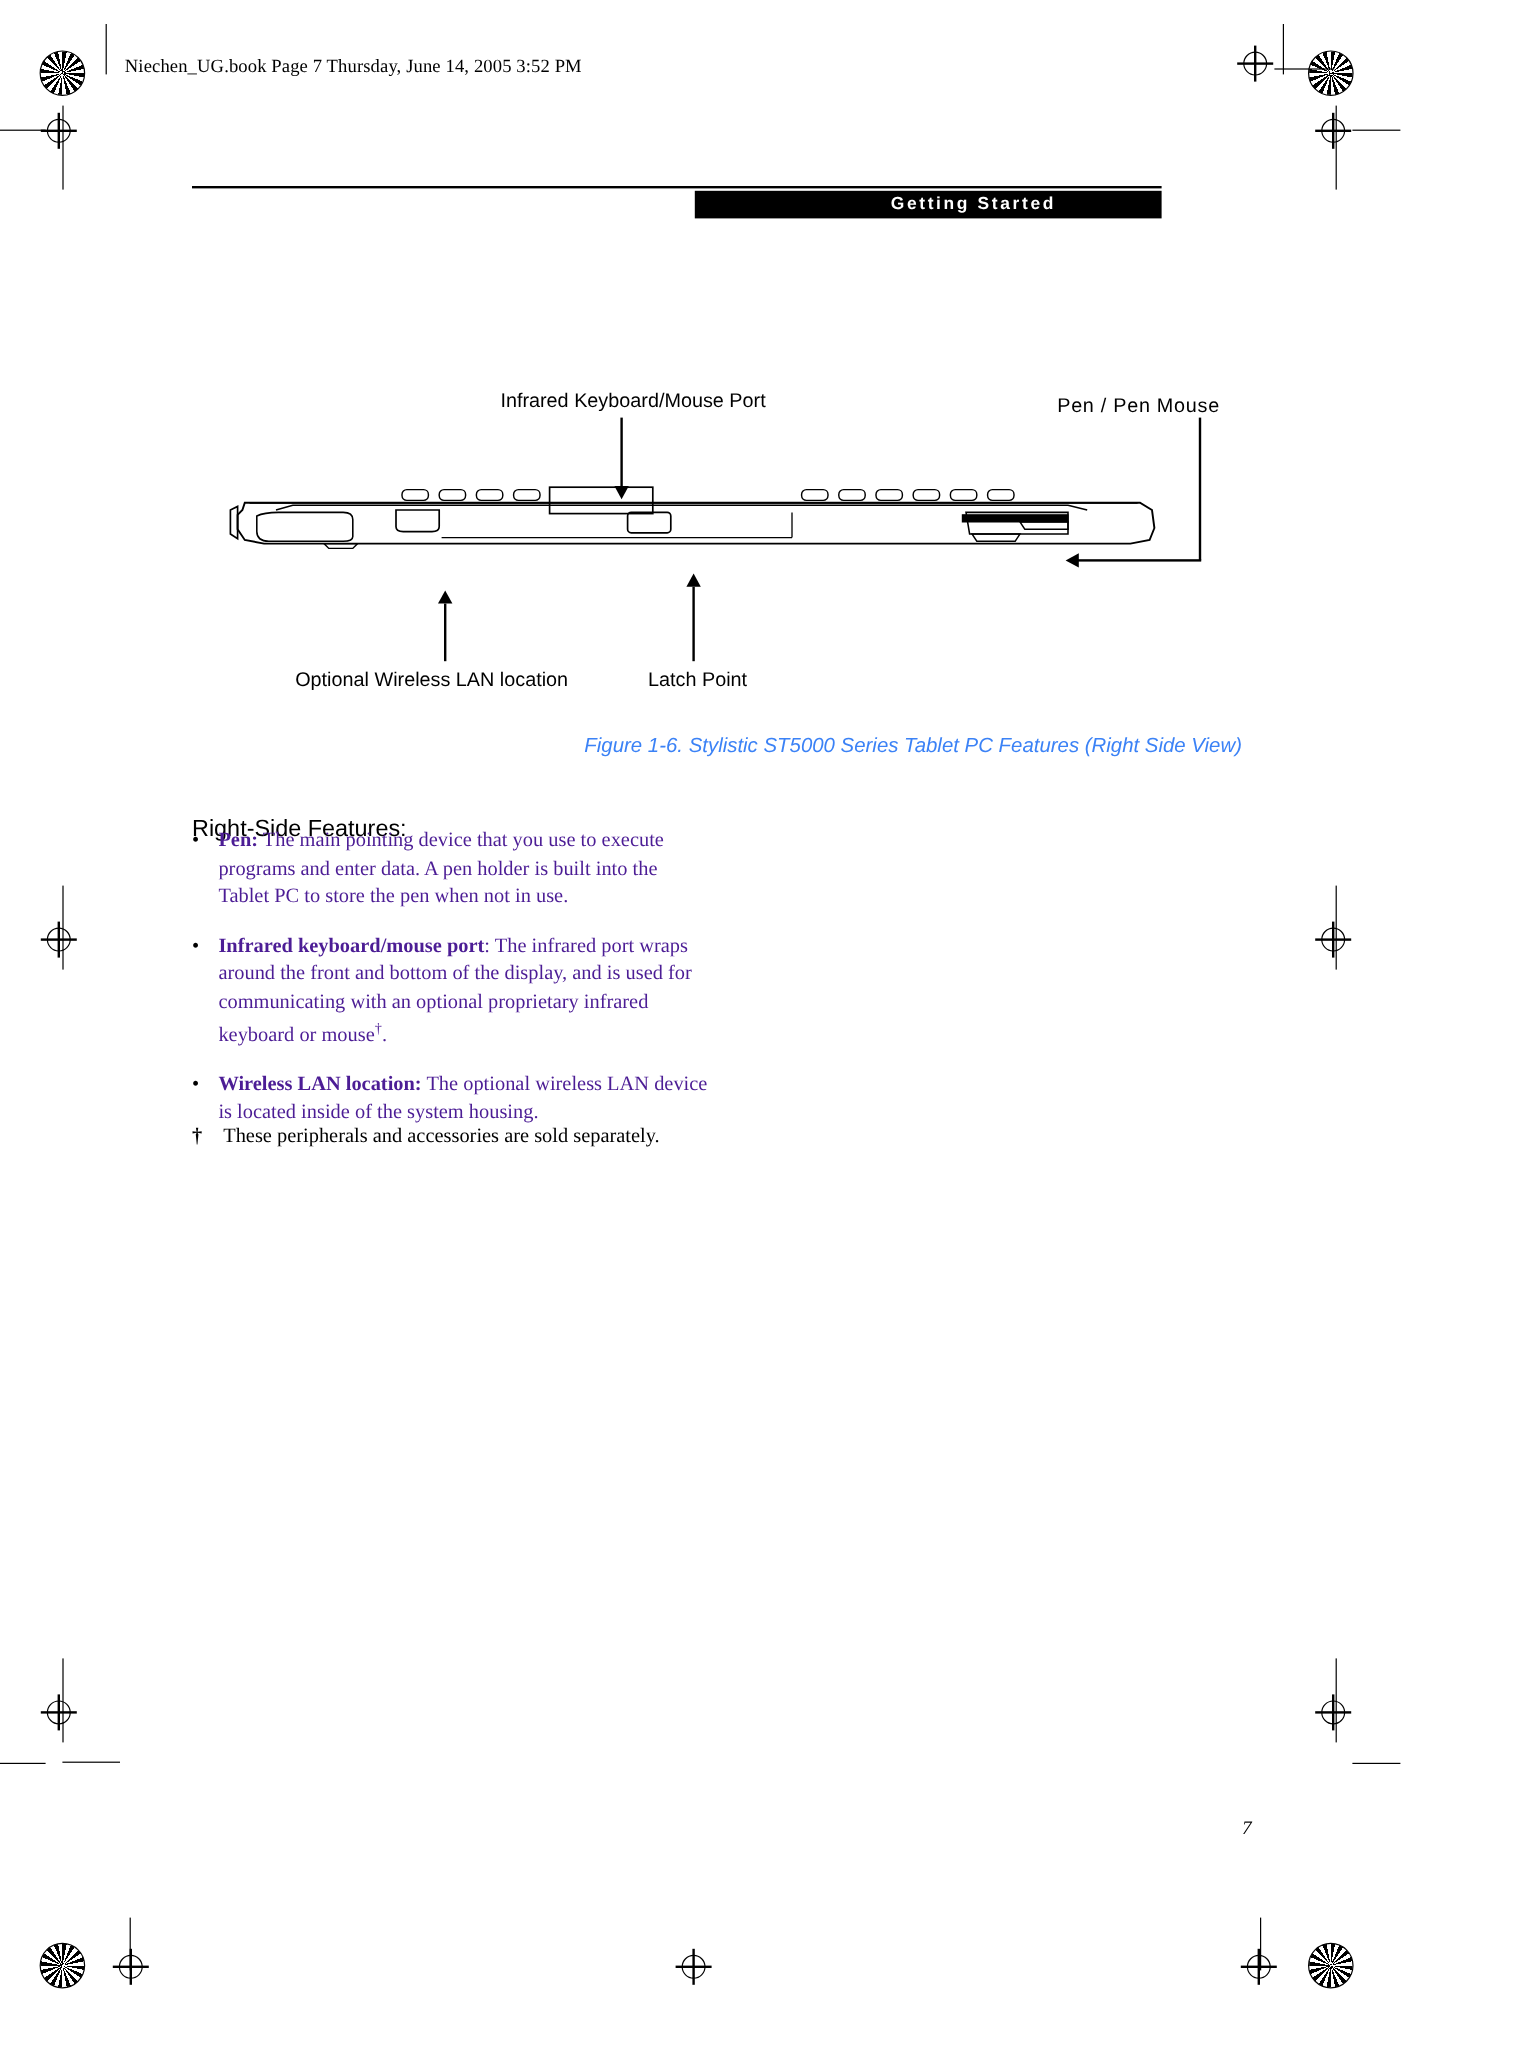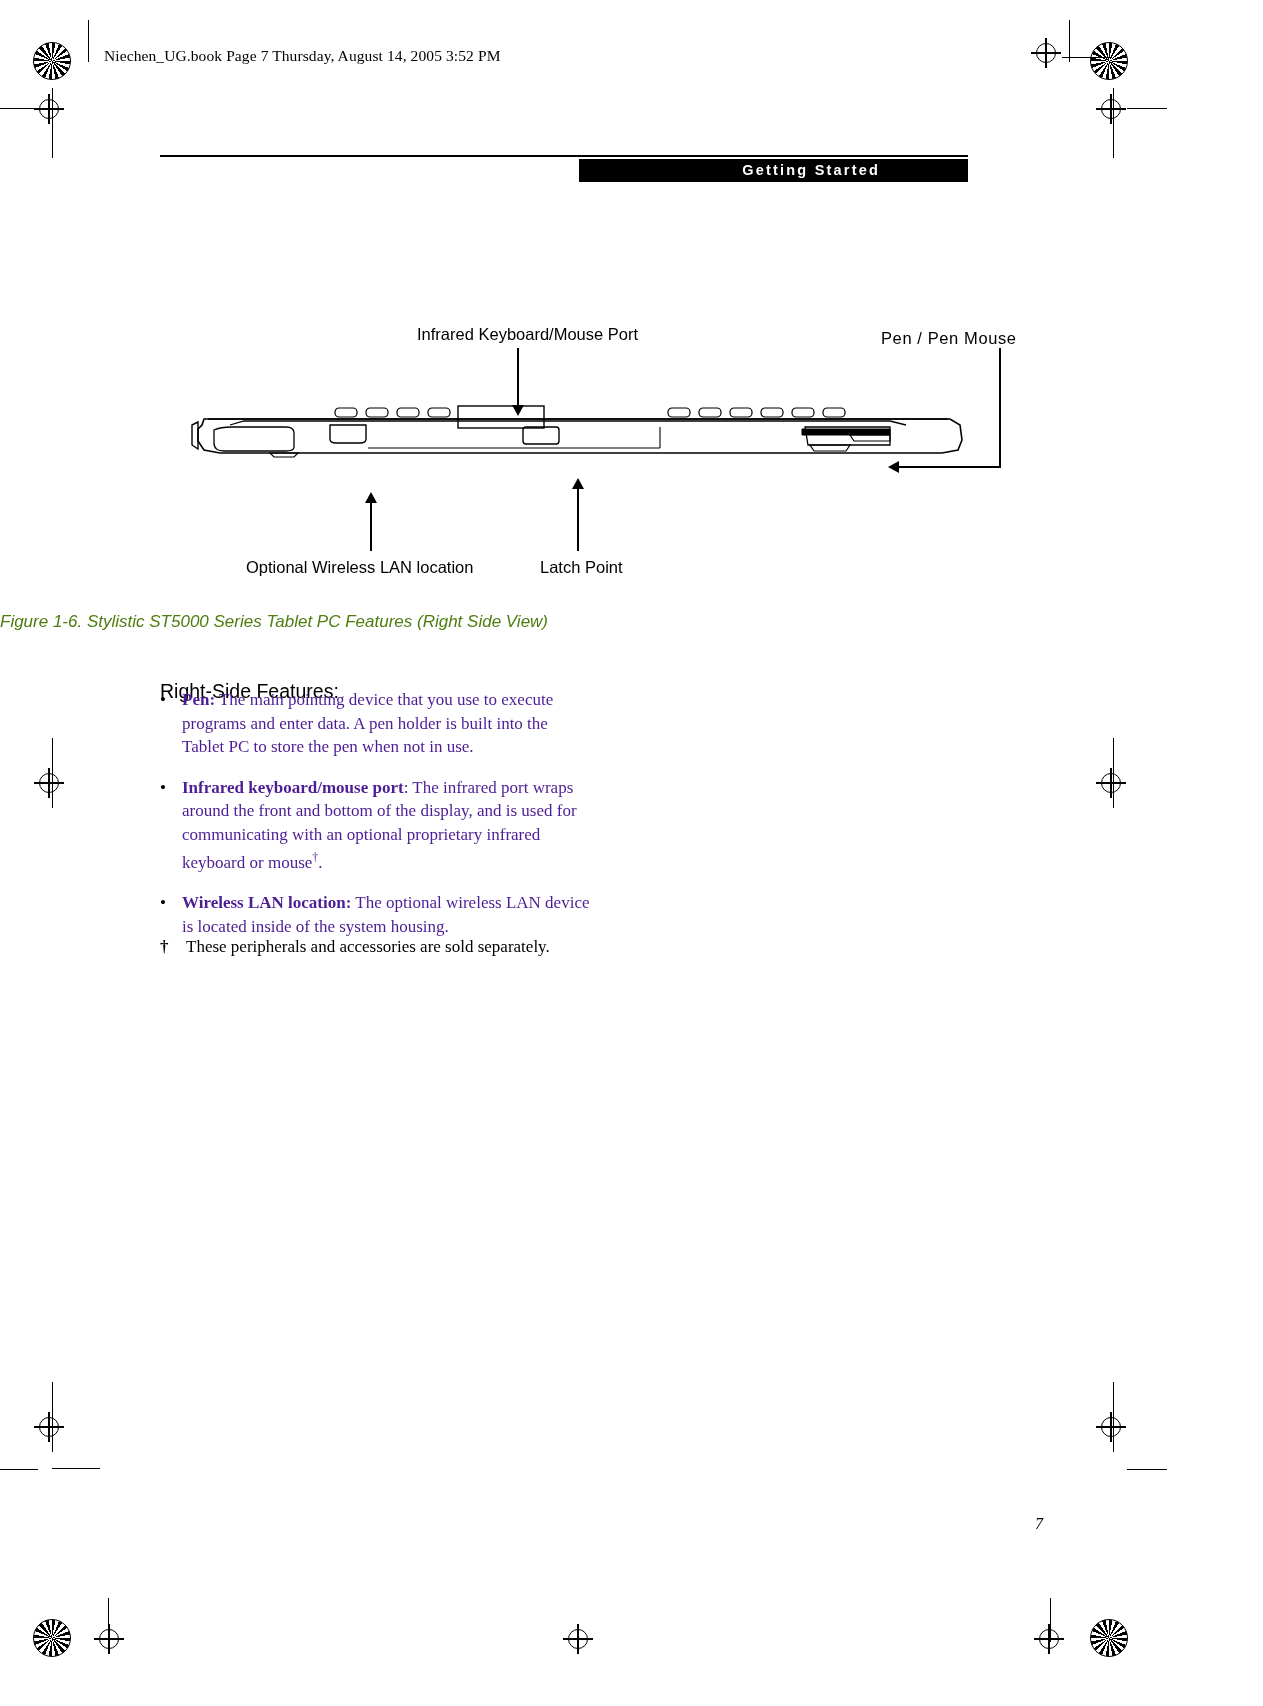--- a/index.html
+++ b/index.html
@@ -136,25 +136,25 @@
     border-top: 6px solid transparent;
     border-bottom: 6px solid transparent;
     border-right: 11px solid #000;
   }
 
   .fig-caption {
     position: absolute;
     left: 0;
     top: 612px;
     width: 1035px;
-    text-align: left;
+    text-align: right;
     font-family: "Liberation Sans", sans-serif;
     font-style: italic;
     font-size: 17px;
-    color: #4d7c0f;
+    color: #3b82f6;
   }
 
   
   .section-heading {
     position: absolute;
     left: 160px;
     top: 648px;
     font-family: "Liberation Sans", sans-serif;
     font-size: 19.5px;
     color: #000;
@@ -289,21 +289,21 @@
   <div class="crop-line" style="left:52px; top:738px; width:1.4px; height:70px;"></div>
   <div class="crop-line" style="left:1113px; top:738px; width:1.4px; height:70px;"></div>
   <div class="crop-line" style="left:52px; top:1382px; width:1.4px; height:70px;"></div>
   <div class="crop-line" style="left:1113px; top:1382px; width:1.4px; height:70px;"></div>
   <div class="crop-line" style="left:0px; top:1469px; width:38px; height:1.4px;"></div>
   <div class="crop-line" style="left:1127px; top:1469px; width:40px; height:1.4px;"></div>
   <div class="crop-line" style="left:52px; top:1468px; width:48px; height:1.4px;"></div>
   <div class="crop-line" style="left:108px; top:1598px; width:1.4px; height:44px;"></div>
   <div class="crop-line" style="left:1050px; top:1598px; width:1.4px; height:44px;"></div>
 
-  <div class="book-header">Niechen_UG.book  Page 7  Thursday, August 14, 2005  3:52 PM</div>
+  <div class="book-header">Niechen_UG.book  Page 7  Thursday, June 14, 2005  3:52 PM</div>
   <div class="rule-top"></div>
   <div class="chapter-tab">
     <span>Getting Started</span>
   </div>
 
   <div class="figure">
 
     <div class="fig-label" style="left:417px; top:325px;">Infrared Keyboard/Mouse Port</div>
     <div class="fig-label pen" style="left:881px; top:329px;">Pen / Pen Mouse</div>
     <div class="fig-label" style="left:246px; top:558px;">Optional Wireless LAN location</div>

